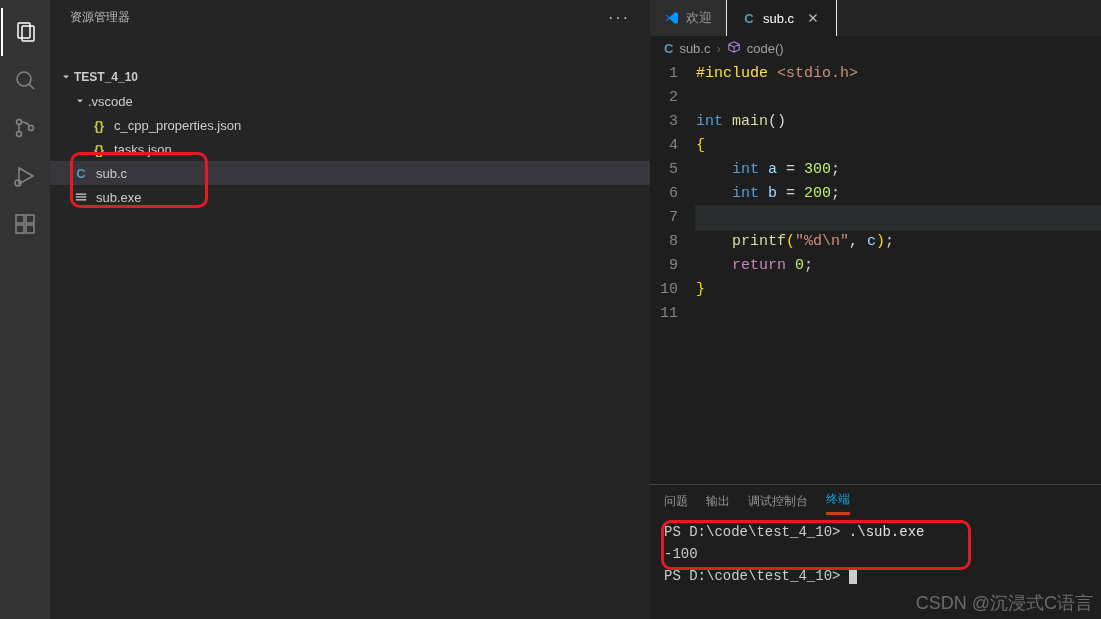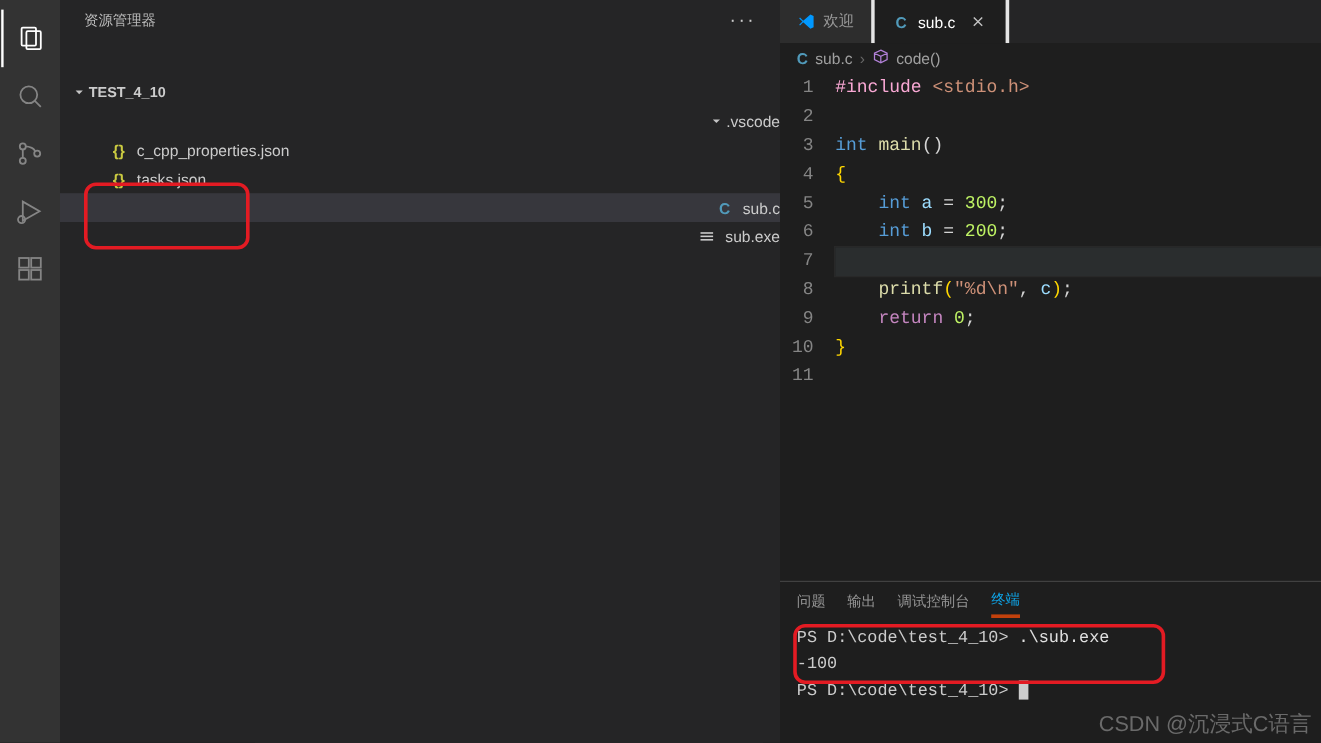--- a/index.html
+++ b/index.html
@@ -34,21 +34,21 @@
       font-size: 12px; color: #bbbbbb; text-align: right;
     }
     .sidebar-dots { color: #cccccc; font-size: 16px; letter-spacing: 2px; cursor: pointer; }
     .tree { flex: 1; padding-top: 2px; }
     .tree-row {
       height: 24px; display: flex; align-items: center;
       padding-left: 6px; cursor: pointer;
       color: #cccccc;
     }
     .tree-row.root { font-weight: bold; font-size: 12px; padding-left: 8px; margin-top: 28px; }
-    .tree-row.indent-1 { padding-left: 22px; justify-content: flex-end; }
+    .tree-row.indent-1 { padding-left: 22px; }
     .tree-row.indent-2 { padding-left: 40px; }
     .tree-row.selected { background: #37373d; }
     .chevron { width: 16px; height: 16px; display: inline-flex; align-items: center; justify-content: center; color: #c5c5c5; }
     .file-icon { width: 18px; height: 18px; display: inline-flex; align-items: center; justify-content: center; margin-right: 6px; font-size: 13px; }
     .icon-json { color: #cbcb41; font-weight: bold; }
     .icon-c { color: #519aba; font-weight: bold; }
     .icon-exe { color: #cccccc; }
     .highlight-box {
       position: absolute; border: 3px solid #e31b23; border-radius: 10px;
       pointer-events: none;
@@ -58,21 +58,21 @@
       display: flex; flex-direction: column;
     }
     .tab-bar {
       height: 36px; background: #252526;
       display: flex; align-items: stretch;
     }
     .tab {
       padding: 0 14px; display: flex; align-items: center; gap: 6px;
       background: #2d2d2d; color: #969696;
       font-size: 13px; cursor: pointer;
-      border-right: 3px solid #e5e5e5;
+      border-right: 1px solid #e5e5e5;
     }
     .tab.active { background: #1e1e1e; color: #ffffff; }
     .tab-icon { width: 16px; height: 16px; display: inline-flex; align-items: center; justify-content: center; }
     .tab-close { width: 18px; height: 18px; display: inline-flex; align-items: center; justify-content: center; color: #c5c5c5; margin-left: 4px; }
     .breadcrumb {
       height: 24px; padding: 0 14px;
       display: flex; align-items: center; gap: 6px;
       font-size: 13px; color: #a0a0a0;
       background: #1e1e1e;
     }
@@ -85,21 +85,21 @@
     }
     .gutter {
       width: 46px; text-align: right;
       padding-right: 18px; color: #858585;
       user-select: none;
     }
     .gutter div { height: 24px; }
     .code-lines { flex: 1; }
     .code-lines .line { height: 24px; white-space: pre; }
     .line.current { background: #2a2d2e; outline: 1px solid #282828; }
-    .tok-include { color: #f9a8d4; }
+    .tok-include { color: #fde047; }
     .tok-header { color: #ce9178; }
     .tok-type { color: #569cd6; }
     .tok-func { color: #dcdcaa; }
     .tok-brace { color: #ffd700; }
     .tok-var { color: #9cdcfe; }
     .tok-num { color: #bef264; }
     .tok-str { color: #ce9178; }
     .tok-op { color: #d4d4d4; }
     .tok-kw { color: #c586c0; }
     .panel {

